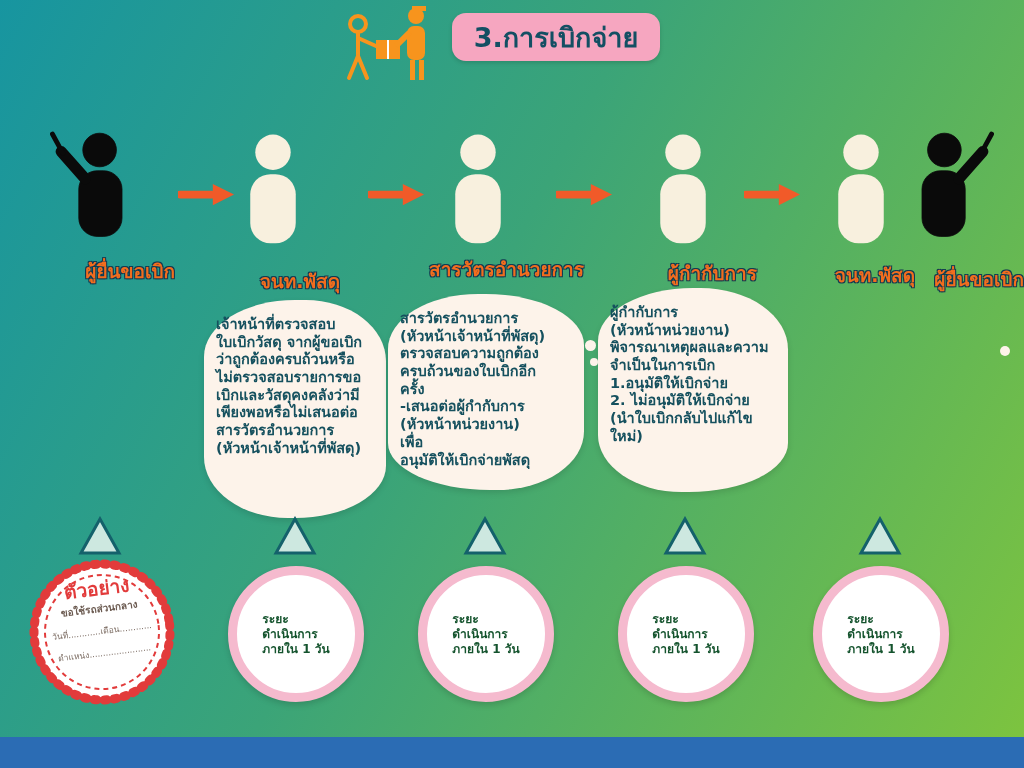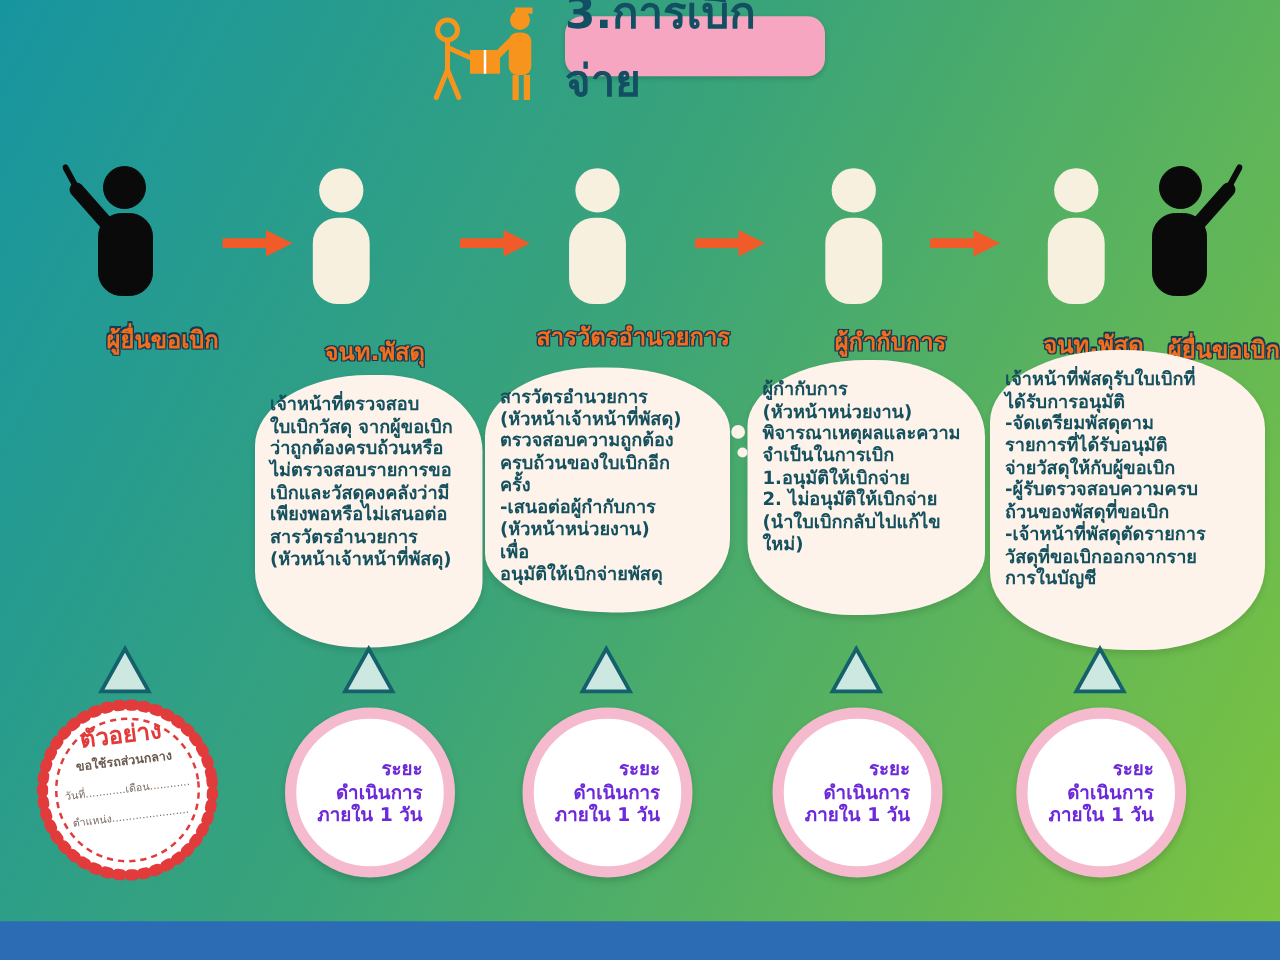--- a/index.html
+++ b/index.html
@@ -9,21 +9,21 @@
     background:linear-gradient(118deg,#1795a0 0%,#3ba478 45%,#7ec43e 100%);
   }
   .abs{position:absolute;}
   .preline{white-space:pre-line;}
 
   
   .title-box{
     left:452px;top:13px;width:208px;height:48px;
     background:#f6a6c0;border-radius:14px;
     display:flex;align-items:center;justify-content:center;
-    color:#134f63;font-weight:bold;font-size:35px;
+    color:#134f63;font-weight:bold;font-size:27px;
     box-shadow:0 2px 4px rgba(0,0,0,.15);
   }
   .header-icon{left:340px;top:4px;width:100px;height:76px;}
 
   
   .figure{width:86px;height:118px;}
   .figure svg{width:100%;height:100%;}
   .f1{left:50px;top:122px;width:96px;height:128px;}
   .f2{left:230px;top:132px;}
   .f3{left:435px;top:132px;}
@@ -68,22 +68,22 @@
   .tr1{left:78px;top:516px;}
   .tr2{left:273px;top:516px;}
   .tr3{left:463px;top:516px;}
   .tr4{left:663px;top:516px;}
   .tr5{left:858px;top:516px;}
 
   
   .timer{
     width:118px;height:118px;border-radius:50%;
     background:#ffffff;border:9px solid #f5bace;
-    display:flex;align-items:center;justify-content:center;text-align:right;
-    color:#6d28d9;font-weight:bold;font-size:15px;line-height:1.25;
+    display:flex;align-items:center;justify-content:center;text-align:left;
+    color:#14532d;font-weight:bold;font-size:12px;line-height:1.25;
     box-shadow:0 3px 6px rgba(0,0,0,.15);
   }
   .tc1{left:228px;top:566px;}
   .tc2{left:418px;top:566px;}
   .tc3{left:618px;top:566px;}
   .tc4{left:813px;top:566px;}
 
   
   .stamp{left:26px;top:556px;width:152px;height:152px;transform:rotate(-7deg);}
   .stamp svg{position:absolute;left:0;top:0;width:100%;height:100%;}
@@ -230,30 +230,20 @@
 เพื่อ
 อนุมัติให้เบิกจ่ายพัสดุ</div>
   <div class="abs bubble preline bb4">ผู้กำกับการ
 (หัวหน้าหน่วยงาน)
 พิจารณาเหตุผลและความ
 จำเป็นในการเบิก
 1.อนุมัติให้เบิกจ่าย
 2. ไม่อนุมัติให้เบิกจ่าย
 (นำใบเบิกกลับไปแก้ไข
 ใหม่)</div>
-  <div class="abs bubble preline bb5">เจ้าหน้าที่พัสดุรับใบเบิกที่
-ได้รับการอนุมัติ
--จัดเตรียมพัสดุตาม
-รายการที่ได้รับอนุมัติ
-จ่ายวัสดุให้กับผู้ขอเบิก
--ผู้รับตรวจสอบความครบ
-ถ้วนของพัสดุที่ขอเบิก
--เจ้าหน้าที่พัสดุตัดรายการ
-วัสดุที่ขอเบิกออกจากราย
-การในบัญชี</div>
 
   <div class="abs dot" style="left:585px;top:340px;width:11px;height:11px;"></div>
   <div class="abs dot" style="left:590px;top:358px;width:8px;height:8px;"></div>
   <div class="abs dot" style="left:1000px;top:346px;width:10px;height:10px;"></div>
 
   <div class="abs up-tri tr1">
     <svg viewBox="0 0 44 40">
         <polygon points="22,3 41,37 3,37" fill="#cde8e0" stroke="#14616b" stroke-width="3"></polygon>
       </svg>
   </div>

